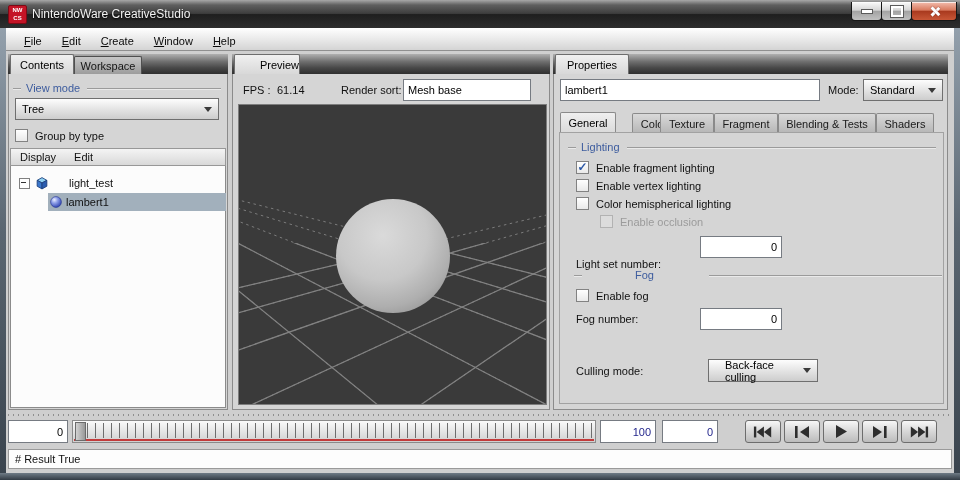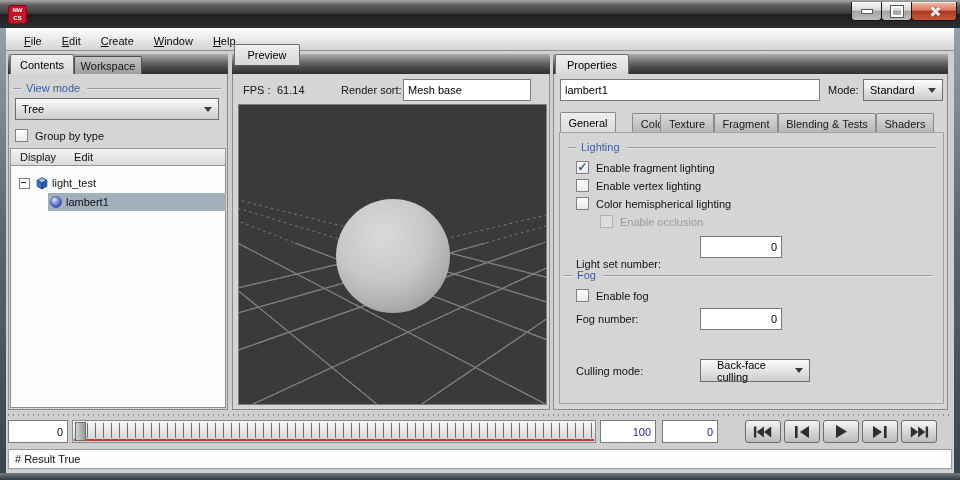--- a/index.html
+++ b/index.html
@@ -91,20 +91,21 @@
 </head>
 <body>
 
 <div class="window">
 
   <div class="abs titlebar">
     <div class="abs logo" style="left:8px;top:5px;">
       <div>NW</div>
       <div>CS</div>
     </div>
+    <div class="abs title-text" style="left:32px;top:7px;">NintendoWare CreativeStudio</div>
     <div class="abs wbtn" style="left:851px;width:29px;">
       <div class="glyph-min"></div>
     </div>
     <div class="abs wbtn" style="left:881px;width:29px;">
       <div class="glyph-restore"></div>
     </div>
     <div class="abs wbtn close" style="left:911px;width:44px;">
       <div class="glyph-x"></div>
     </div>
   </div>
@@ -151,42 +152,42 @@
 
     <div class="abs tree-box" style="left:1px;top:92px;width:216px;height:242px;">
 
       <div class="tree-row" style="left:8px;top:8px;">
         <span class="expander"></span>
         <svg width="14" height="14" viewBox="0 0 13 13" style="margin-left:5px;">
           <polygon points="2,4 6.5,1.5 11,4 6.5,6.5" fill="#8fd0f2" stroke="#1d3f7a" stroke-width="0.8"></polygon>
           <polygon points="2,4 6.5,6.5 6.5,12 2,9.5" fill="#3a77cc" stroke="#1d3f7a" stroke-width="0.8"></polygon>
           <polygon points="11,4 6.5,6.5 6.5,12 11,9.5" fill="#2a5cb0" stroke="#1d3f7a" stroke-width="0.8"></polygon>
         </svg>
-        <span style="margin-left:3px;">light_test</span>
+        <span style="margin-left:20px;">light_test</span>
       </div>
 
       <div class="tree-row tree-select" style="left:37px;top:27px;width:176px;padding-left:2px;">
         <svg width="12" height="12" viewBox="0 0 12 12">
           <defs>
             <radialGradient id="sphg" cx="0.35" cy="0.3" r="0.85">
               <stop offset="0" stop-color="#e9edff"></stop>
               <stop offset="0.35" stop-color="#8fa0e8"></stop>
               <stop offset="0.8" stop-color="#3c4fb8"></stop>
               <stop offset="1" stop-color="#27379d"></stop>
             </radialGradient>
           </defs>
           <circle cx="6" cy="6" r="5.4" fill="url(#sphg)" stroke="#20308f" stroke-width="0.6"></circle>
         </svg>
         <span style="margin-left:4px;">lambert1</span>
       </div>
     </div>
   </div>
 
   <div class="abs tabstrip" style="left:232px;top:54px;width:318px;"></div>
-  <div class="abs tab-active" style="left:234px;top:44px;width:64px;height:20px;">
+  <div class="abs tab-active" style="left:234px;top:54px;width:64px;height:20px;justify-content:flex-end;">
     <span>Preview</span>
   </div>
   <div class="abs panel-body" style="left:232px;top:74px;width:318px;height:336px;">
     <div class="abs" style="left:10px;top:10px;">FPS :</div>
     <div class="abs" style="left:44px;top:10px;">61.14</div>
     <div class="abs" style="left:108px;top:10px;">Render sort:</div>
     <div class="abs field" style="left:170px;top:5px;width:128px;height:22px;">
       <span>Mesh base</span>
     </div>
 
@@ -293,36 +294,36 @@
       </div>
       <div class="abs cb-row disabled" style="left:40px;top:82px;">
         <span class="checkbox"></span>
         <span class="cb-label">Enable occlusion</span>
       </div>
       <div class="abs" style="left:16px;top:125px;">Light set number:</div>
       <div class="abs field num" style="left:140px;top:103px;width:82px;height:22px;">
         <span>0</span>
       </div>
 
-      <div class="abs group-header" style="left:4px;top:136px;width:368px;">
+      <div class="abs group-header" style="left:14px;top:136px;width:368px;gap:48px;">
         <span class="gline short"></span>
         <span>Fog</span>
         <span class="gline grow"></span>
       </div>
       <div class="abs cb-row" style="left:16px;top:156px;">
         <span class="checkbox"></span>
         <span class="cb-label">Enable fog</span>
       </div>
       <div class="abs" style="left:16px;top:180px;">Fog number:</div>
       <div class="abs field num" style="left:140px;top:175px;width:82px;height:22px;">
         <span>0</span>
       </div>
 
       <div class="abs" style="left:16px;top:232px;">Culling mode:</div>
-      <div class="abs combo" style="left:140px;top:226px;width:110px;height:23px;padding-left:16px;">
+      <div class="abs combo" style="left:148px;top:226px;width:110px;height:23px;padding-left:16px;">
         <span>Back-face culling</span>
         <span class="arrow"></span>
       </div>
     </div>
   </div>
 
   <div class="abs splitter-dots" style="left:8px;top:414px;width:944px;"></div>
 
   <div class="abs field num" style="left:8px;top:420px;width:60px;height:23px;">
     <span>0</span>

